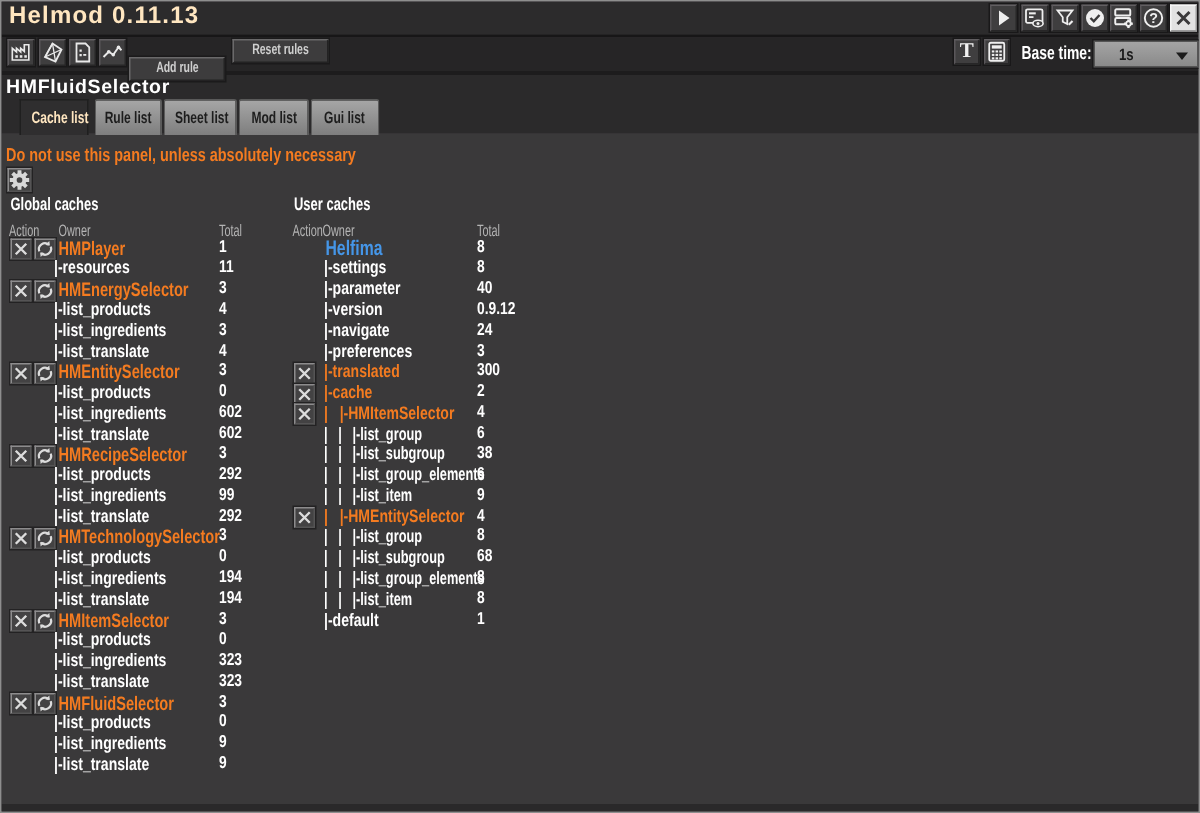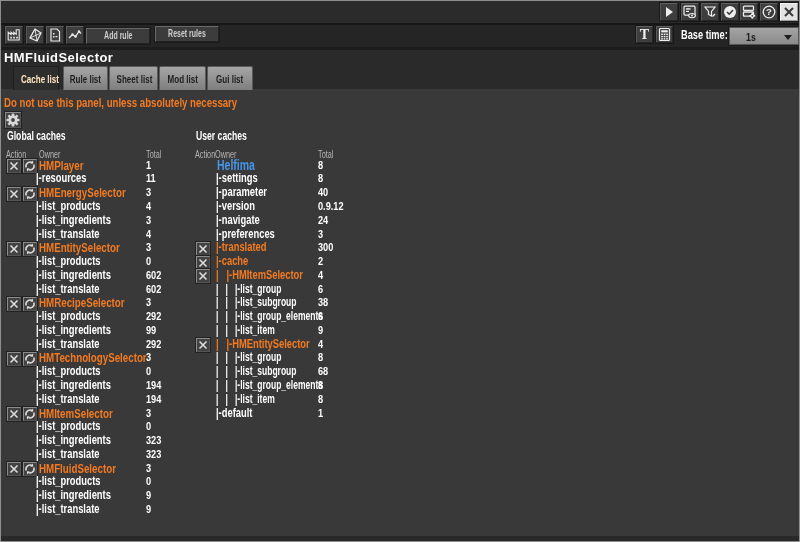--- a/index.html
+++ b/index.html
@@ -31,20 +31,21 @@
 </style></head><body>
 <div id="win">
  <div class="band" style="top:0;height:22px;background:#2c2b2c"></div>
  <div class="band" style="top:22px;height:2px;background:#171617"></div>
  <div class="band" style="top:24px;height:22px;background:#262526"></div>
  <div class="band" style="top:46px;height:3px;background:#1d1c1d"></div>
  <div class="band" style="top:49px;height:39px;background:#2b2a2b"></div>
  <div class="band" style="top:88px;height:447px;background:#3a393a"></div>
  <div class="band" style="top:535px;height:5px;background:#2a292a"></div>
 
+ <div style="left:5px;top:1px;font-size:16px;font-weight:bold;color:#ffe6c0;letter-spacing:0.8px;line-height:18px">Helmod 0.11.13</div>
 
  <div class="tbtn" style="left:659px;top:2px">
       <svg width="16" height="16" viewBox="0 0 16 16" style="left:0;top:0">
         <path d="M5 3 L12 8 L5 13 Z" fill="#efefef"></path>
       </svg>
     </div>
  <div class="tbtn" style="left:680px;top:2px">
       <svg width="16" height="16" viewBox="0 0 16 16" style="left:0;top:0">
         <rect x="2" y="2.2" width="11" height="9" rx="1" fill="none" stroke="#efefef" stroke-width="1.2"></rect>
         <rect x="4" y="4.2" width="4.5" height="1.4" fill="#efefef"></rect>
@@ -112,21 +113,21 @@
       </svg>
     </div>
  <div class="tbtn" style="left:65px;top:25px">
       <svg width="16" height="16" viewBox="0 0 16 16" style="left:0;top:0">
         <path d="M2 11 L5.5 7.5 L8.5 9.5 L12 4.5 L14 6.5" fill="none" stroke="#e9e9e9" stroke-width="1.3"></path>
         <circle cx="5.5" cy="7.5" r="1.2" fill="#e9e9e9"></circle>
         <circle cx="8.5" cy="9.5" r="1.2" fill="#e9e9e9"></circle>
         <circle cx="12" cy="4.5" r="1.2" fill="#e9e9e9"></circle>
       </svg>
     </div>
- <div class="mbtn" style="left:85px;top:27px;width:64px"><span>Add rule</span></div>
+ <div class="mbtn" style="left:85px;top:37px;width:64px"><span>Add rule</span></div>
  <div class="mbtn" style="left:154px;top:25px;width:64px"><span>Reset rules</span></div>
 
  <div class="tbtn" style="left:635px;top:25px;width:17px;height:17px">
       <span style="left:0;top:0;width:15px;text-align:center;color:#f2f2f2;font-weight:bold;font-size:14px;line-height:15px;font-family:'Liberation Serif',serif">T</span>
     </div>
  <div class="tbtn" style="left:655px;top:25px;width:17px;height:17px">
       <svg width="15" height="15" viewBox="0 0 15 15" style="left:0;top:0">
         <rect x="2.5" y="1.5" width="10" height="12" rx="1" fill="none" stroke="#efefef" stroke-width="1.2"></rect>
         <rect x="4.2" y="3.2" width="6.6" height="2.2" fill="#efefef"></rect>
         <g fill="#efefef">

